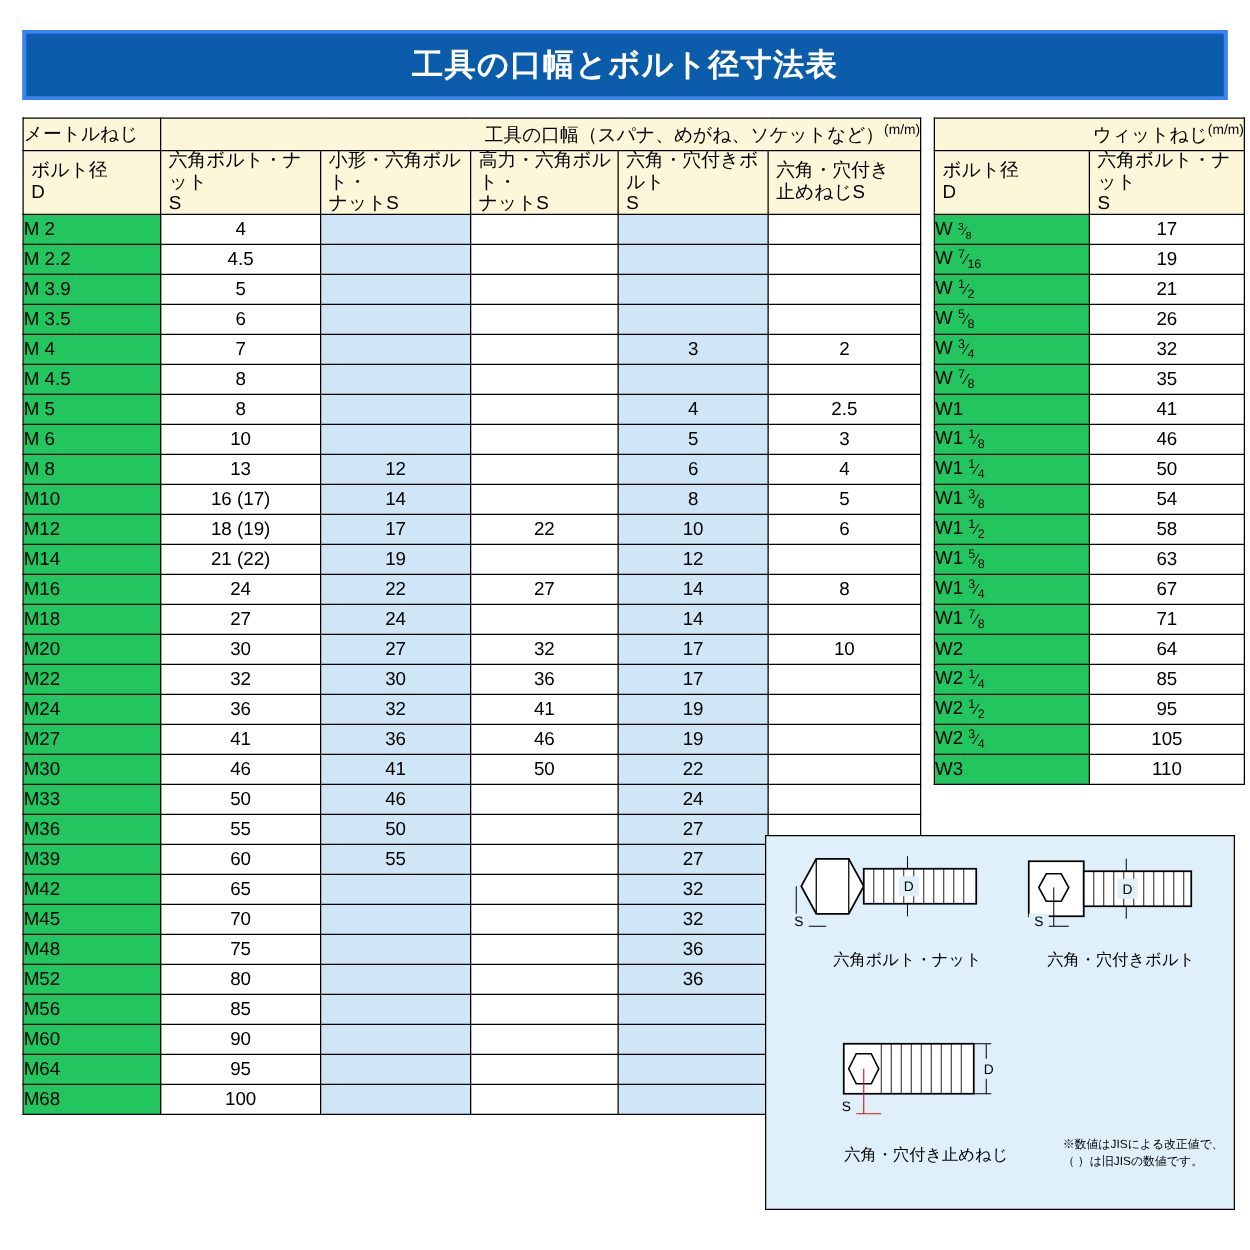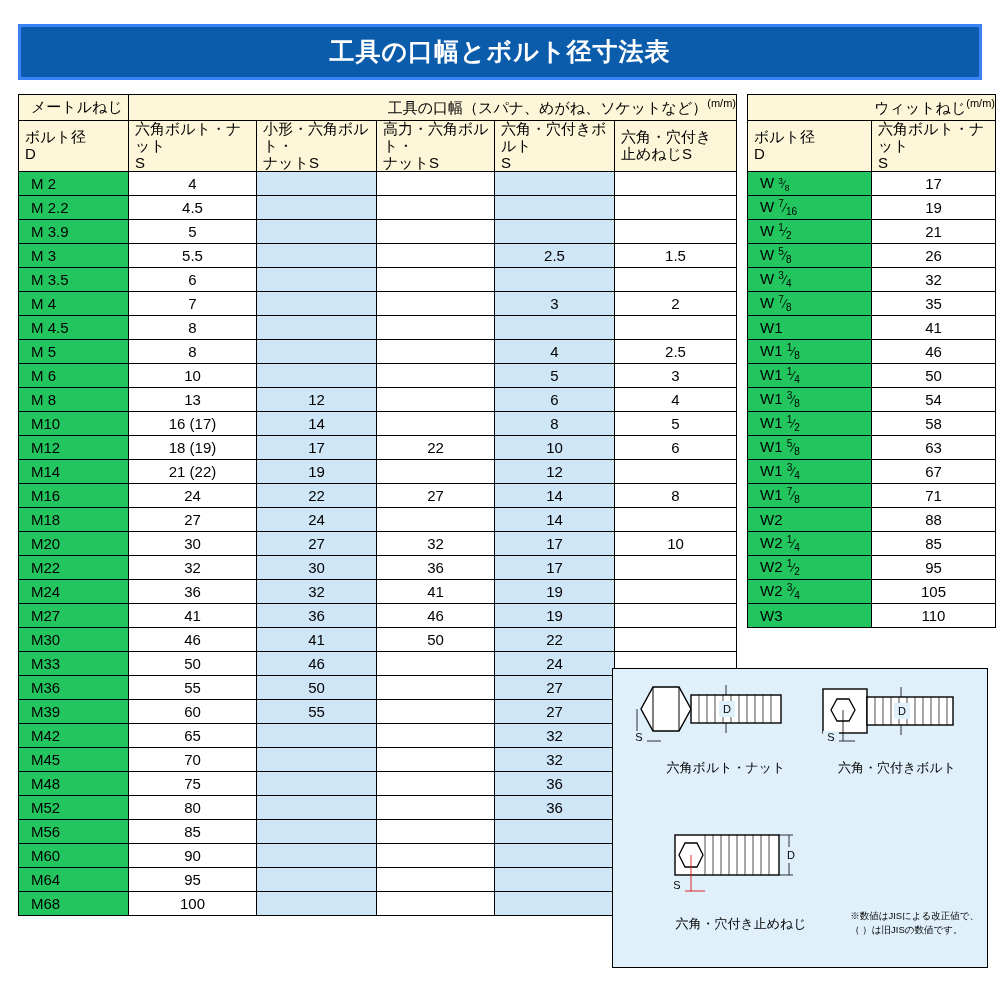--- a/index.html
+++ b/index.html
@@ -37,21 +37,21 @@
     height:23px;
     font-weight:normal;
   }
   .head{background:#fdf6d8;text-align:right;}
   .blue{background:#cfe6f7;}
   .cream{background:#22c55e;}
   .wrap{display:flex;gap:10px;align-items:flex-start;margin:0 4px;}
   
   #left-table{width:718px;table-layout:fixed;}
   #left-table td{font-size:15px;}
-  .lbl{text-align:left;padding-left:12px;}
+  .lbl{text-align:left;}
   .lbl2{text-align:left;padding-left:6px;font-size:13px;line-height:1.12;}
   .sub{font-size:11px;vertical-align:super;}
   .hdr-top{height:26px;}
   .hdr-2{height:38px;}
   
   #right-table{width:248px;table-layout:fixed;}
   #right-table td{font-size:15px;}
   .note-wrap{
     position:absolute;
     left:612px;top:668px;width:376px;height:300px;
@@ -138,28 +138,20 @@
           </tr>
           <tr>
             <td class="cream lbl">M  3.9</td>
             <td>5</td>
             <td class="blue"></td>
             <td></td>
             <td class="blue"></td>
             <td></td>
           </tr>
           <tr>
-            <td class="cream lbl">M  3</td>
-            <td>5.5</td>
-            <td class="blue"></td>
-            <td></td>
-            <td class="blue">2.5</td>
-            <td>1.5</td>
-          </tr>
-          <tr>
             <td class="cream lbl">M  3.5</td>
             <td>6</td>
             <td class="blue"></td>
             <td></td>
             <td class="blue"></td>
             <td></td>
           </tr>
           <tr>
             <td class="cream lbl">M  4</td>
             <td>7</td>
@@ -446,21 +438,21 @@
             <tr>
               <td class="cream lbl"><span>W1</span> <span style="font-size:12px;"><sup>3</sup>⁄<sub>4</sub></span></td>
               <td>67</td>
             </tr>
             <tr>
               <td class="cream lbl"><span>W1</span> <span style="font-size:12px;"><sup>7</sup>⁄<sub>8</sub></span></td>
               <td>71</td>
             </tr>
             <tr>
               <td class="cream lbl">W2</td>
-              <td>88</td>
+              <td>64</td>
             </tr>
             <tr>
               <td class="cream lbl"><span>W2</span> <span style="font-size:12px;margin-top:36px;"><sup>1</sup>⁄<sub>4</sub></span></td>
               <td>85</td>
             </tr>
             <tr>
               <td class="cream lbl"><span>W2</span> <span style="font-size:12px;"><sup>1</sup>⁄<sub>2</sub></span></td>
               <td>95</td>
             </tr>
             <tr>

